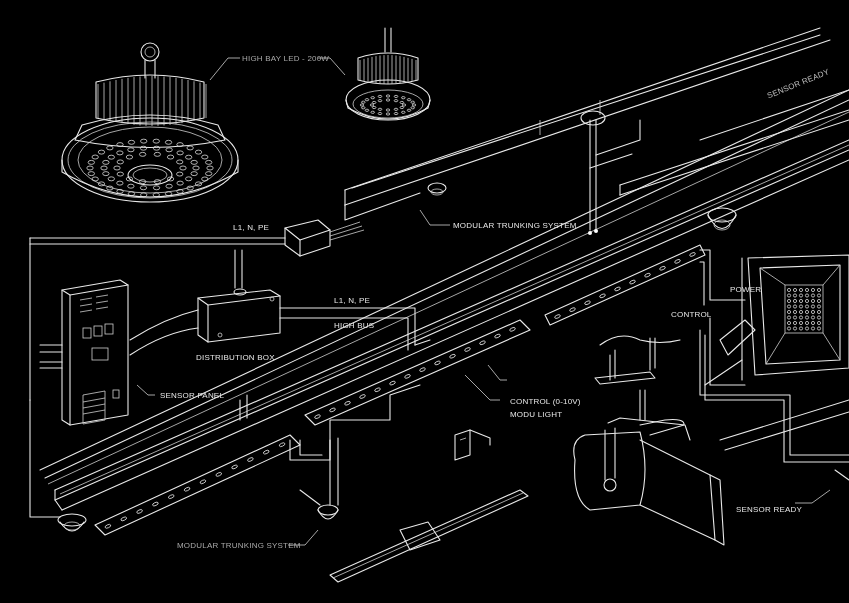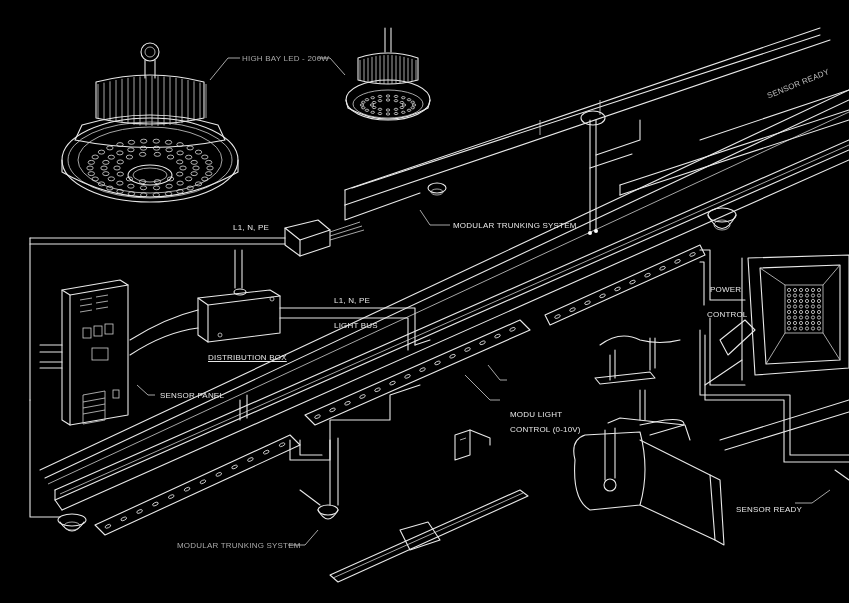--- a/index.html
+++ b/index.html
@@ -439,22 +439,22 @@
   <path class="ln2" d="M420 210 L430 225 L450 225"></path>
   <path class="ln2" d="M795 503 L812 503 L830 490"></path>
   <path class="ln2" d="M288 545 L305 545 L318 530"></path>
 </svg>
 
 <div class="lbl dim" style="left:242px; top:54px;">HIGH BAY LED - 200W</div>
 <div class="lbl" style="left:453px; top:221px;">MODULAR TRUNKING SYSTEM</div>
 <div class="lbl rot" style="left:766px; top:92px;">SENSOR READY</div>
 <div class="lbl" style="left:233px; top:223px;">L1, N, PE</div>
 <div class="lbl" style="left:334px; top:296px;">L1, N, PE</div>
-<div class="lbl" style="left:334px; top:321px;">LIGHT BUS</div>
-<div class="lbl" style="left:208px; top:353px;text-decoration:underline;">DISTRIBUTION BOX</div>
+<div class="lbl" style="left:334px; top:321px;">HIGH BUS</div>
+<div class="lbl" style="left:196px; top:353px;">DISTRIBUTION BOX</div>
 <div class="lbl" style="left:160px; top:391px;">SENSOR PANEL</div>
 <div class="lbl" style="left:510px; top:377px;margin-top:33px;">MODU LIGHT</div>
-<div class="lbl" style="left:510px; top:397px;margin-top:28px;">CONTROL (0-10V)</div>
-<div class="lbl" style="left:676px; top:285px;padding-left:34px;">POWER</div>
-<div class="lbl" style="left:707px; top:310px;text-align:center;">CONTROL</div>
+<div class="lbl" style="left:510px; top:397px;">CONTROL (0-10V)</div>
+<div class="lbl" style="left:696px; top:285px;padding-left:34px;">POWER</div>
+<div class="lbl" style="left:671px; top:310px;text-align:center;">CONTROL</div>
 <div class="lbl" style="left:736px; top:505px;">SENSOR READY</div>
 <div class="lbl dim" style="left:177px; top:541px;">MODULAR TRUNKING SYSTEM</div>
 </div>
 
 </body></html>

